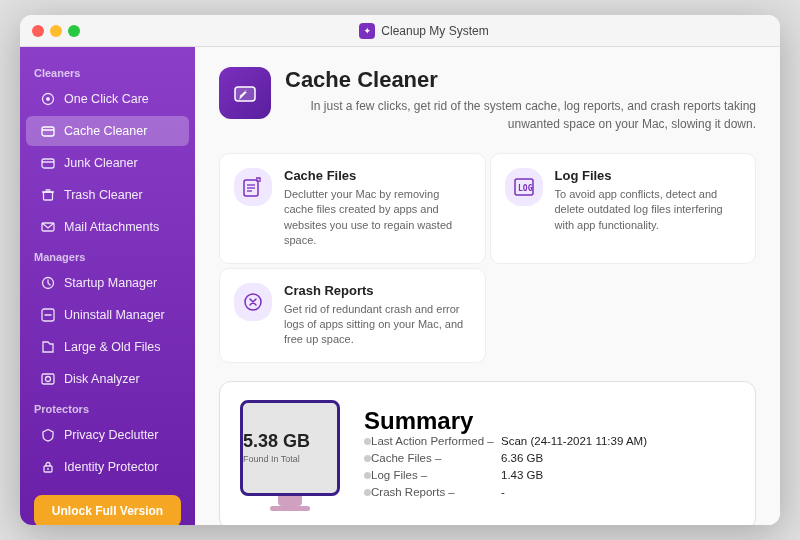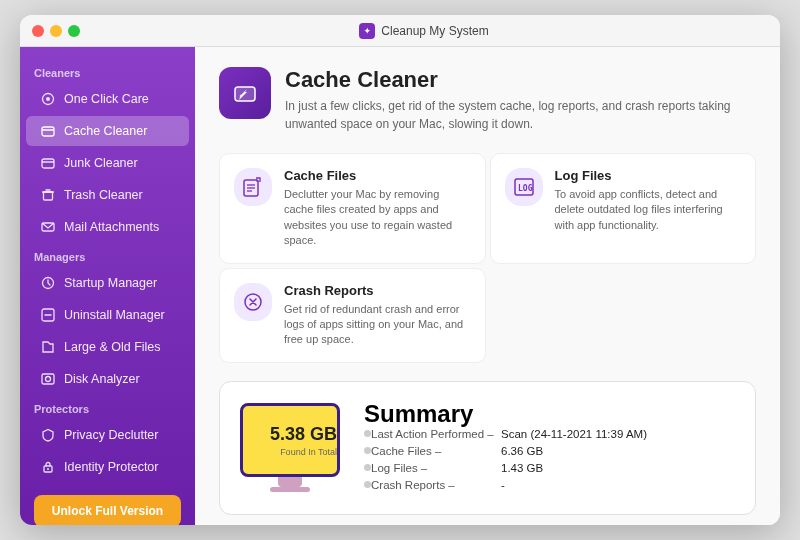--- a/index.html
+++ b/index.html
@@ -157,20 +157,21 @@
       font-size: 22px;
       font-weight: 700;
       color: #222;
     }
     .header-text p {
       font-size: 12px;
       color: #666;
       line-height: 1.5;
       max-width: 480px;
       margin-top: 4px;
+      text-align: right;
     }
     
     .feature-cards {
       display: grid;
       grid-template-columns: 1fr 1fr;
       gap: 4px;
       margin-bottom: 18px;
     }
     .feature-card {
       display: flex;
@@ -213,28 +214,28 @@
       gap: 24px;
     }
     .summary-monitor {
       display: flex;
       flex-direction: column;
       align-items: center;
       flex-shrink: 0;
     }
     .monitor-screen {
       width: 100px;
-      height: 74px;
+      height: 96px;
       border: 3px solid #3a1f8a;
       border-radius: 8px;
       display: flex;
       flex-direction: column;
-      align-items: flex-end;
-      justify-content: center;
-      background: #fde047;
+      align-items: flex-start;
+      justify-content: center;
+      background: #e5e5e5;
     }
     .monitor-size {
       font-size: 18px;
       font-weight: 700;
       color: #222;
     }
     .monitor-label {
       font-size: 9px;
       color: #666;
       text-align: center;

